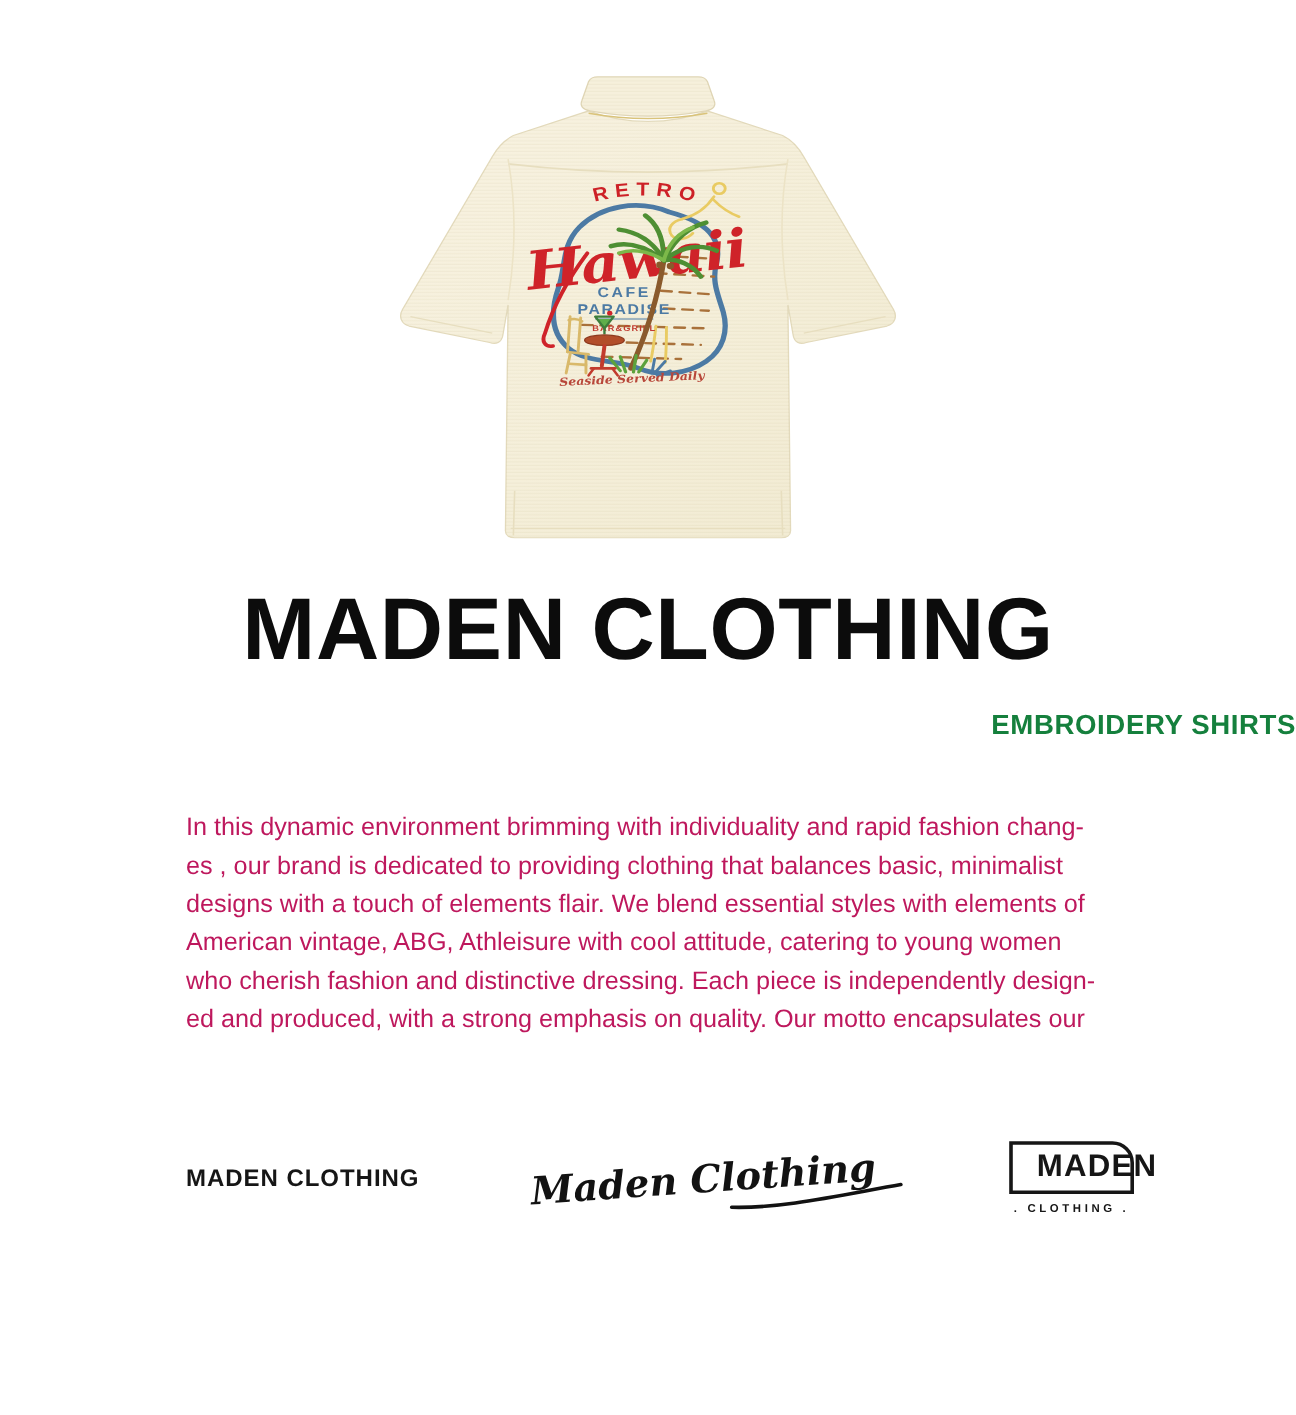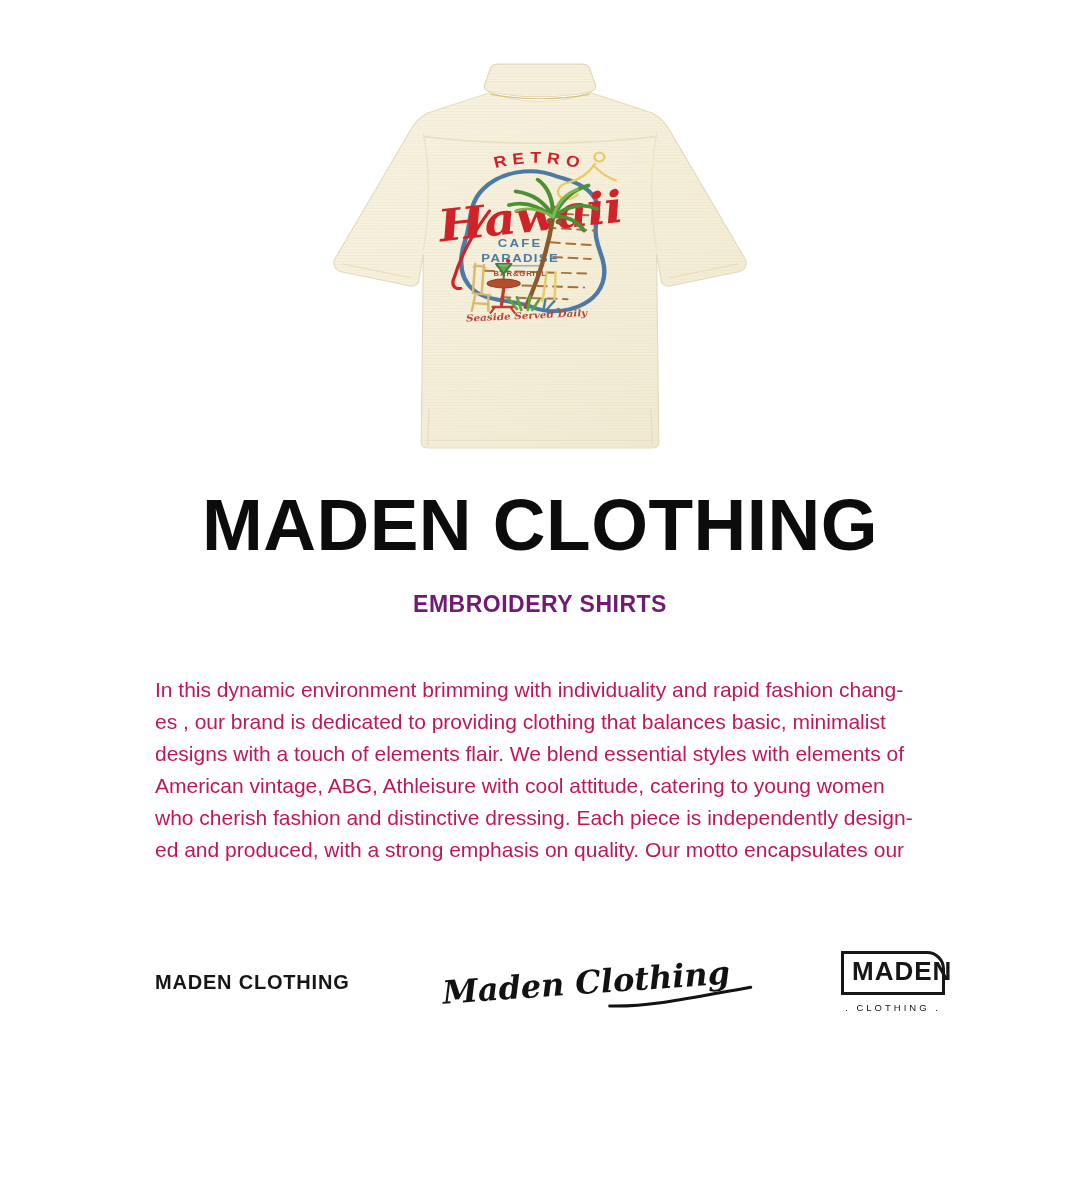--- a/index.html
+++ b/index.html
@@ -27,25 +27,25 @@
     text-align: center;
     font-size: 73px;
     line-height: 1.0;
     font-weight: 800;
     letter-spacing: 0.5px;
     color: #0c0c0c;
     font-family: "Liberation Sans", sans-serif;
   }
   .hero-subtitle {
     margin-top: 30px;
-    text-align: center;
+    text-align: right;
     font-size: 23px;
     font-weight: 800;
     letter-spacing: 0.5px;
-    color: #701a75;
+    color: #15803d;
   }
 
   
   .description {
     margin: 56px 0 0 155px;
     color: #be185d;
     font-size: 21px;
     font-weight: 400;
   }
   .desc-line {
@@ -83,30 +83,30 @@
     position: absolute;
     right: -6px;
     bottom: -10px;
     width: 150px;
     height: 16px;
   }
   .logo-box { width: 104px; text-align: center; }
   .logo-box .box {
     border: 3.5px solid #161616;
     border-radius: 0 18px 0 0;
-    padding: 2px 4px 5px 8px;
+    padding: 2px 4px 5px 20px;
     font-size: 26px;
     font-weight: 800;
     letter-spacing: 1px;
     color: #161616;
   }
   .logo-box .box-sub {
     margin-top: 7px;
     font-size: 9.5px;
-    font-weight: 400;
+    font-weight: 700;
     letter-spacing: 3px;
     color: #161616;
     white-space: nowrap;
   }
 </style>
 </head>
 <body>
 
 <div class="page">
 

